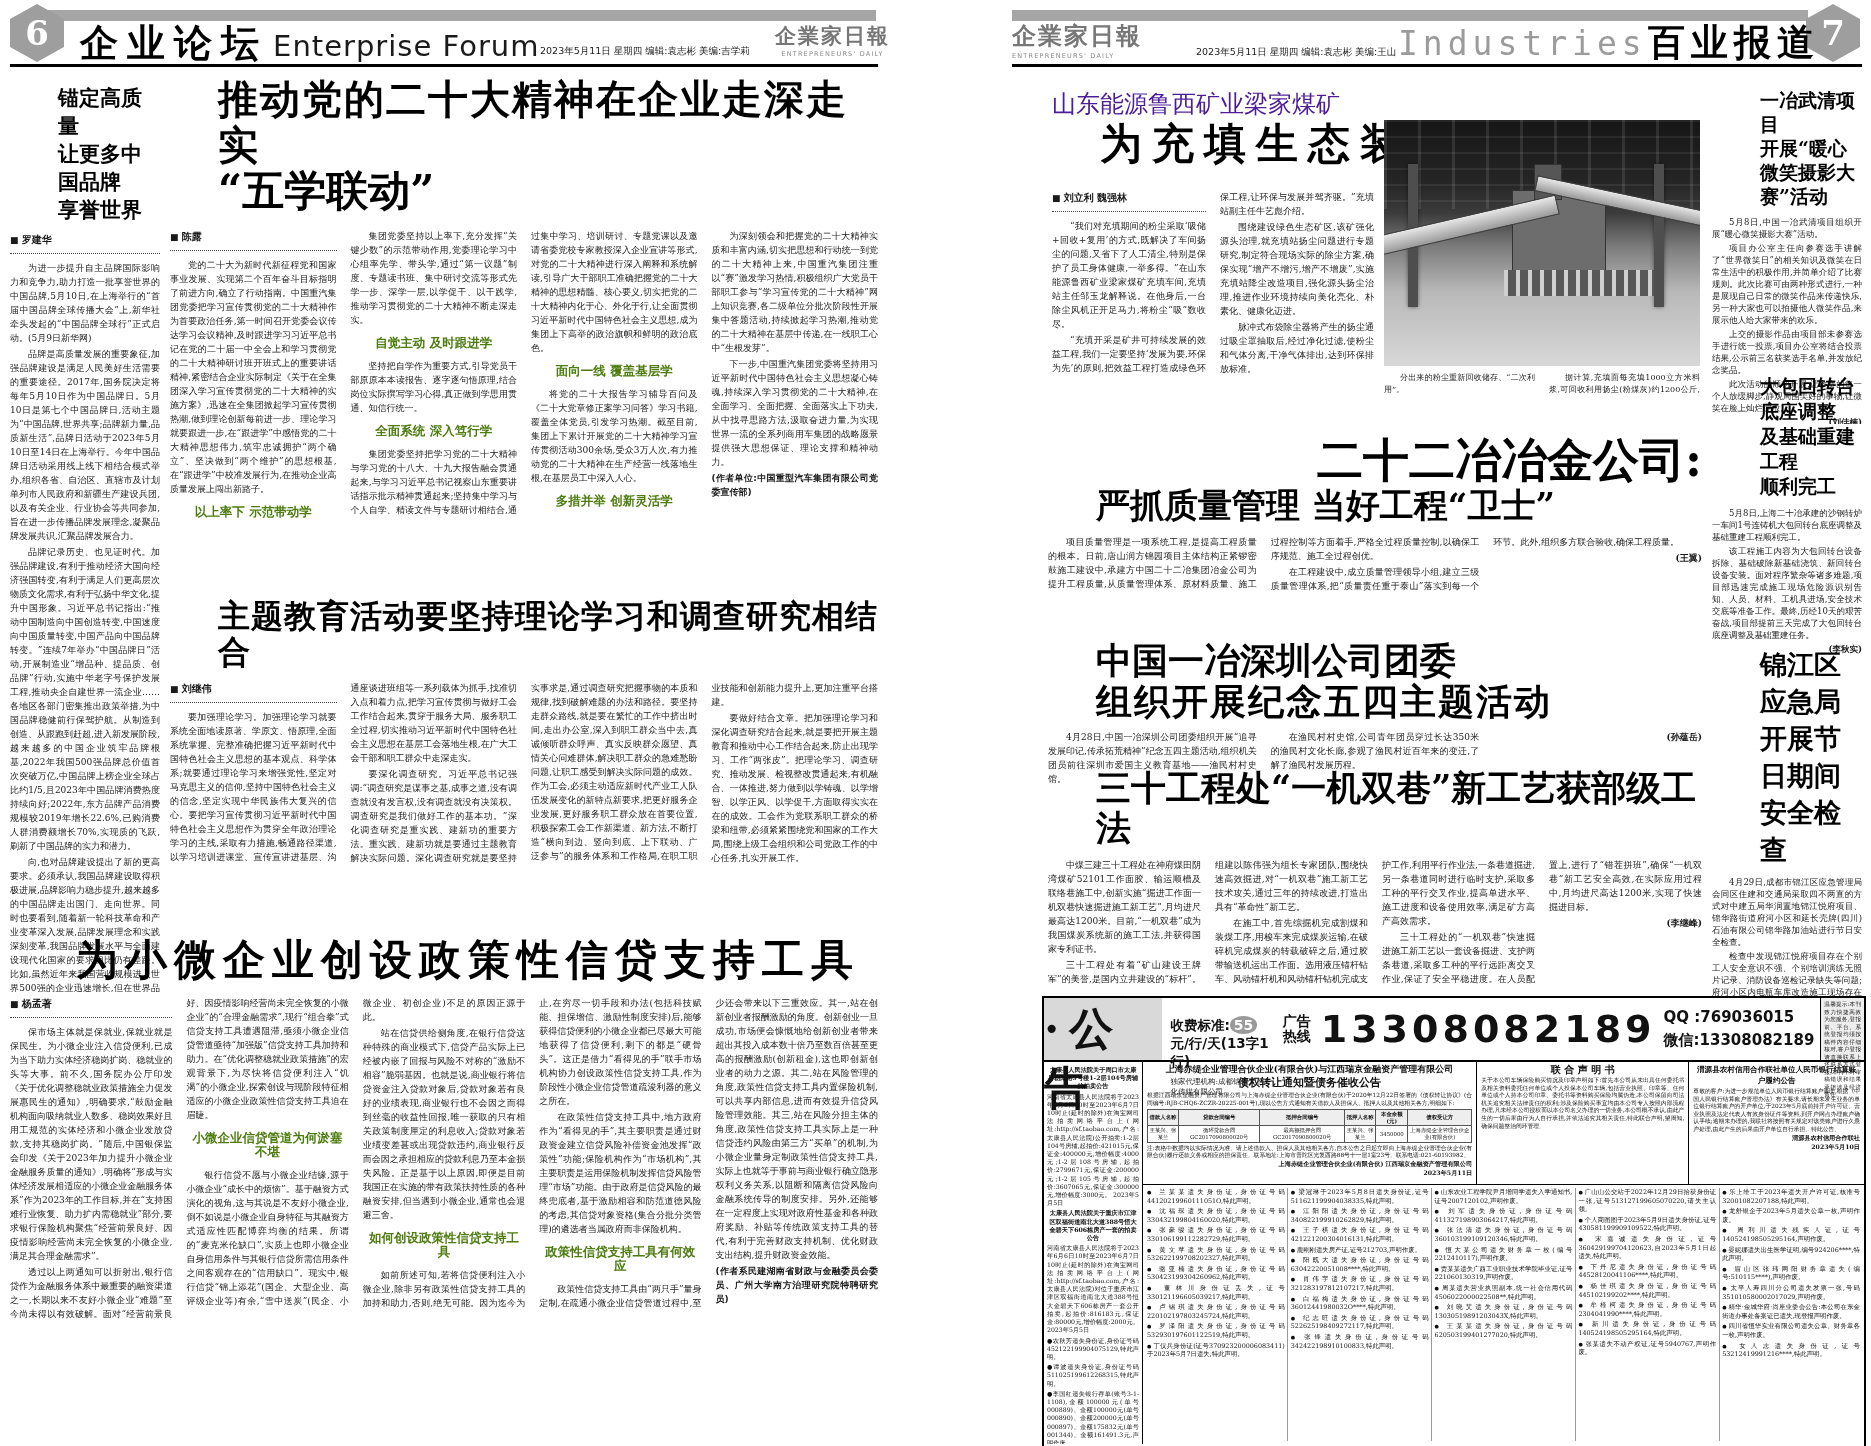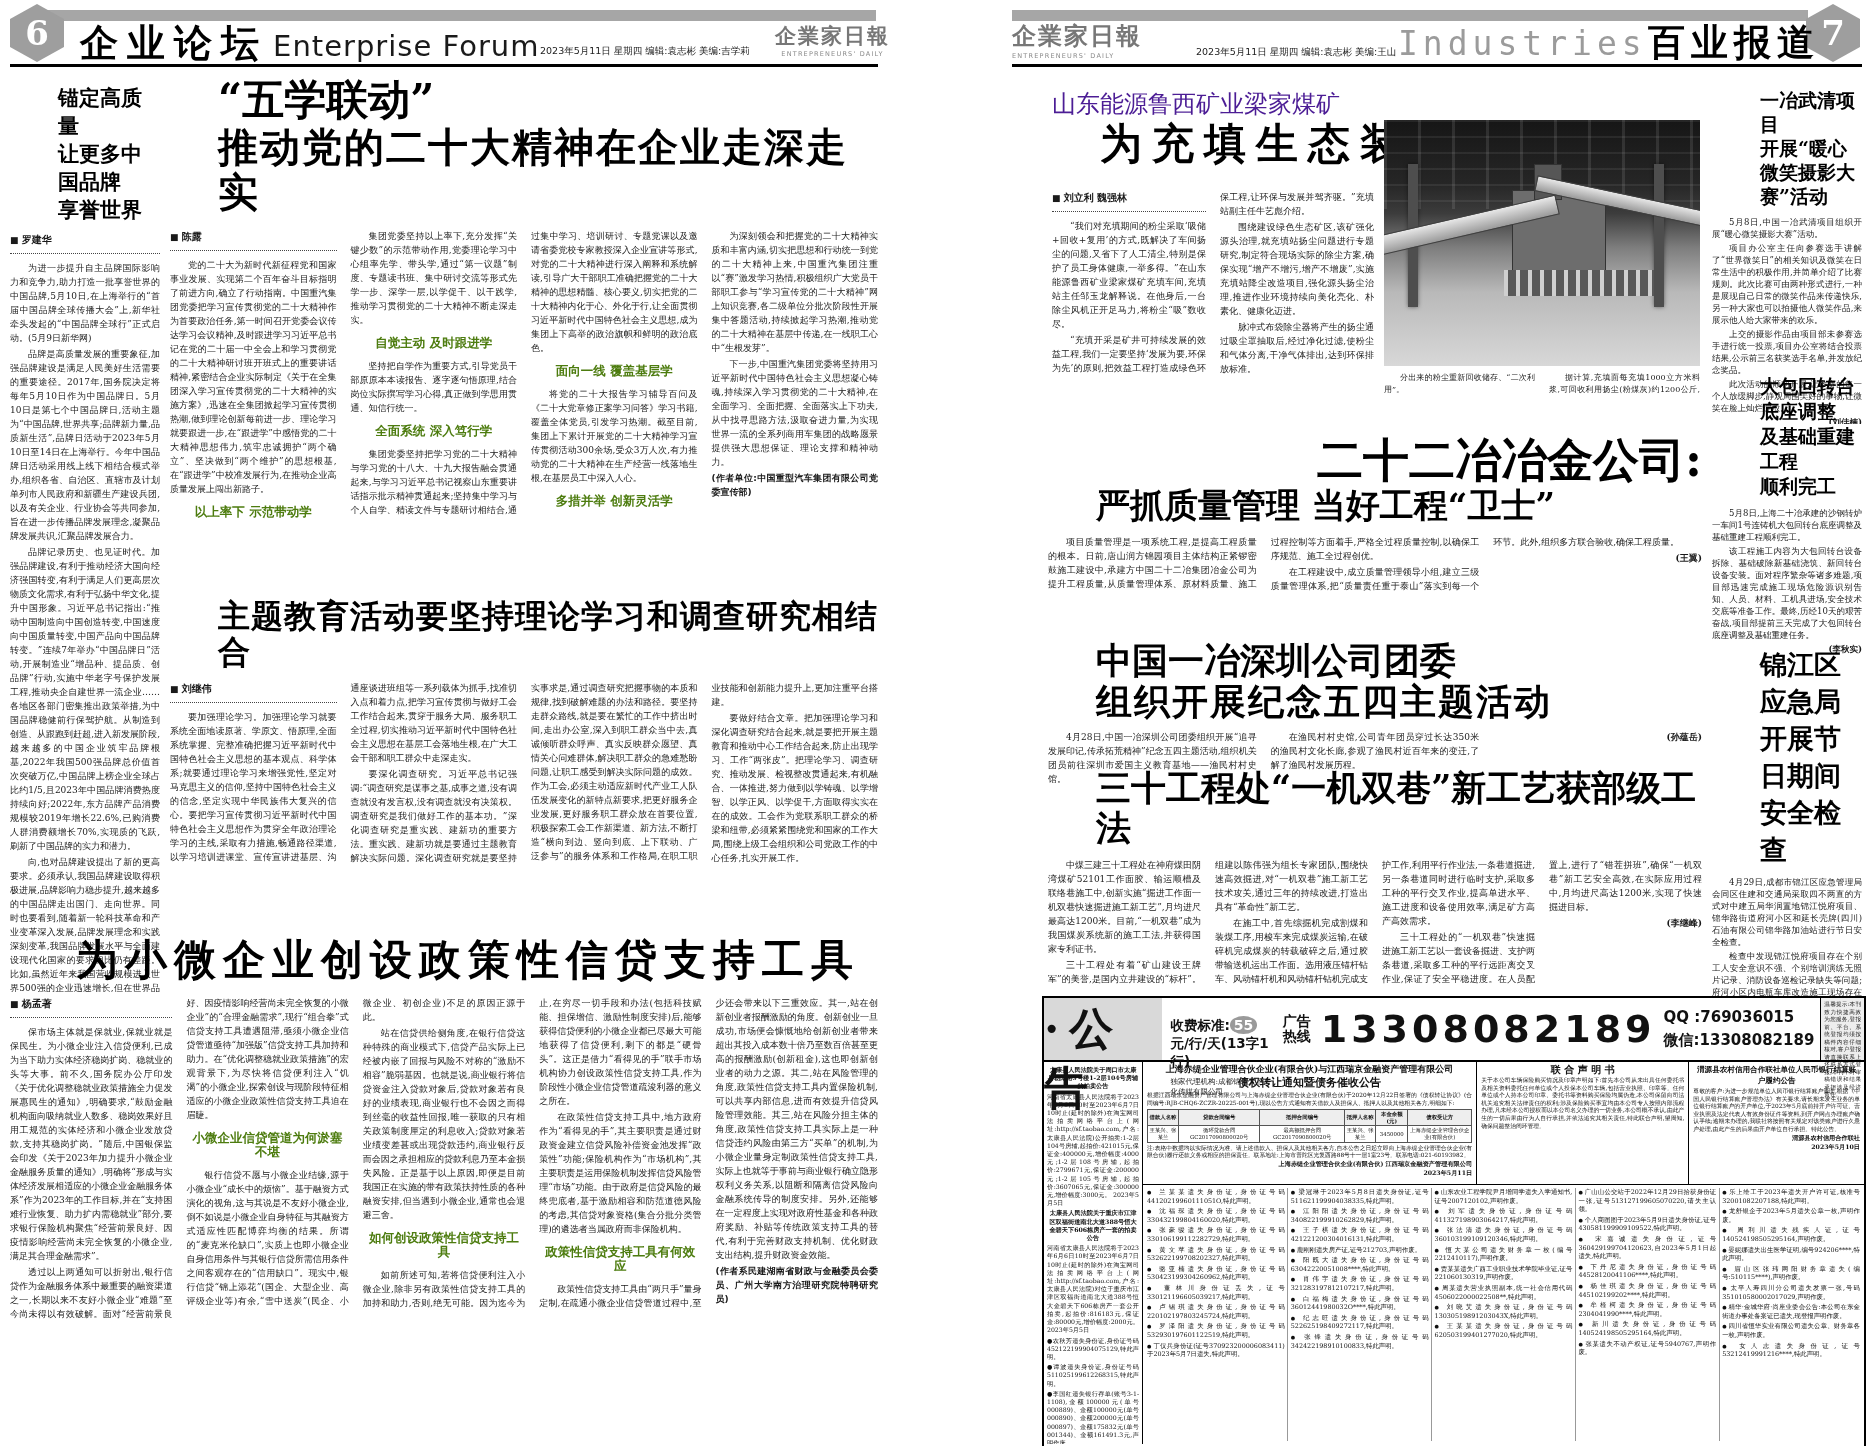--- a/index.html
+++ b/index.html
@@ -104,22 +104,22 @@
     <div class="body" style="height:760px;margin-top:8px;">
         <div class="byline">罗建华</div>
         <div class="p">为进一步提升自主品牌国际影响力和竞争力,助力打造一批享誉世界的中国品牌,5月10日,在上海举行的“首届中国品牌全球传播大会”上,新华社牵头发起的“中国品牌全球行”正式启动。(5月9日新华网)</div>
         <div class="p">品牌是高质量发展的重要象征,加强品牌建设是满足人民美好生活需要的重要途径。2017年,国务院决定将每年5月10日作为中国品牌日。5月10日是第七个中国品牌日,活动主题为“中国品牌,世界共享;品牌新力量,品质新生活”,品牌日活动于2023年5月10日至14日在上海举行。今年中国品牌日活动采用线上线下相结合模式举办,组织各省、自治区、直辖市及计划单列市人民政府和新疆生产建设兵团,以及有关企业、行业协会等共同参加,旨在进一步传播品牌发展理念,凝聚品牌发展共识,汇聚品牌发展合力。</div>
         <div class="p">品牌记录历史、也见证时代。加强品牌建设,有利于推动经济大国向经济强国转变,有利于满足人们更高层次物质文化需求,有利于弘扬中华文化,提升中国形象。习近平总书记指出:“推动中国制造向中国创造转变,中国速度向中国质量转变,中国产品向中国品牌转变。”连续7年举办“中国品牌日”活动,开展制造业“增品种、提品质、创品牌”行动,实施中华老字号保护发展工程,推动央企自建世界一流企业……各地区各部门密集推出政策举措,为中国品牌稳健前行保驾护航。从制造到创造、从跟跑到赶超,进入新发展阶段,越来越多的中国企业筑牢品牌根基,2022年我国500强品牌总价值首次突破万亿,中国品牌上榜企业全球占比约1/5,且2023年中国品牌消费热度持续向好;2022年,东方品牌产品消费规模较2019年增长22.6%,已购消费人群消费额增长70%,实现质的飞跃,刷新了中国品牌的实力和潜力。</div>
         <div class="p">向,也对品牌建设提出了新的更高要求。必须承认,我国品牌建设取得积极进展,品牌影响力稳步提升,越来越多的中国品牌走出国门、走向世界。同时也要看到,随着新一轮科技革命和产业变革深入发展,品牌发展理念和实践深刻变革,我国品牌发展水平与全面建设现代化国家的要求相比仍有差距。比如,虽然近年来我国营收规模进入世界500强的企业迅速增长,但在世界品牌500强中,国内上榜企业数仅40余家。面对新形势、新挑战、新机遇,需要高质量推进品牌建设工作,全面提升我国品牌发展总体水平,不断推动我国从品牌大国向品牌强国迈进,为谱写中国式现代化新篇章贡献力量。</div>
       </div>
   </div>
 
   <div class="abs" style="left:170px;top:76px;width:708px;">
+    <div class="hl" style="font-size:40px;letter-spacing:2px;">推动党的二十大精神在企业走深走实</div>
     <div class="hl" style="font-size:42px;">“五学联动”</div>
-    <div class="hl" style="font-size:40px;letter-spacing:2px;">推动党的二十大精神在企业走深走实</div>
     <div class="body cols4" style="height:396px;margin-top:14px;">
         <div class="byline">陈露</div>
         <div class="p">党的二十大为新时代新征程党和国家事业发展、实现第二个百年奋斗目标指明了前进方向,确立了行动指南。中国重汽集团党委把学习宣传贯彻党的二十大精神作为首要政治任务,第一时间召开党委会议传达学习会议精神,及时跟进学习习近平总书记在党的二十届一中全会上和学习贯彻党的二十大精神研讨班开班式上的重要讲话精神,紧密结合企业实际制定《关于在全集团深入学习宣传贯彻党的二十大精神的实施方案》,迅速在全集团掀起学习宣传贯彻热潮,做到理论创新每前进一步、理论学习就要跟进一步,在“跟进学”中感悟党的二十大精神思想伟力,筑牢忠诚拥护“两个确立”、坚决做到“两个维护”的思想根基,在“跟进学”中校准发展行为,在推动企业高质量发展上闯出新路子。</div>
         <div class="sub">以上率下 示范带动学</div>
         <div class="p">集团党委坚持以上率下,充分发挥“关键少数”的示范带动作用,党委理论学习中心组率先学、带头学,通过“第一议题”制度、专题读书班、集中研讨交流等形式先学一步、深学一层,以学促干、以干践学,推动学习贯彻党的二十大精神不断走深走实。</div>
         <div class="sub">自觉主动 及时跟进学</div>
         <div class="p">坚持把自学作为重要方式,引导党员干部原原本本读报告、逐字逐句悟原理,结合岗位实际撰写学习心得,真正做到学思用贯通、知信行统一。</div>
         <div class="sub">全面系统 深入笃行学</div>
         <div class="p">集团党委坚持把学习党的二十大精神与学习党的十八大、十九大报告融会贯通起来,与学习习近平总书记视察山东重要讲话指示批示精神贯通起来;坚持集中学习与个人自学、精读文件与专题研讨相结合,通过集中学习、培训研讨、专题党课以及邀请省委党校专家教授深入企业宣讲等形式,对党的二十大精神进行深入阐释和系统解读,引导广大干部职工准确把握党的二十大精神的思想精髓、核心要义,切实把党的二十大精神内化于心、外化于行,让全面贯彻习近平新时代中国特色社会主义思想,成为集团上下高举的政治旗帜和鲜明的政治底色。</div>
         <div class="sub">面向一线 覆盖基层学</div>

